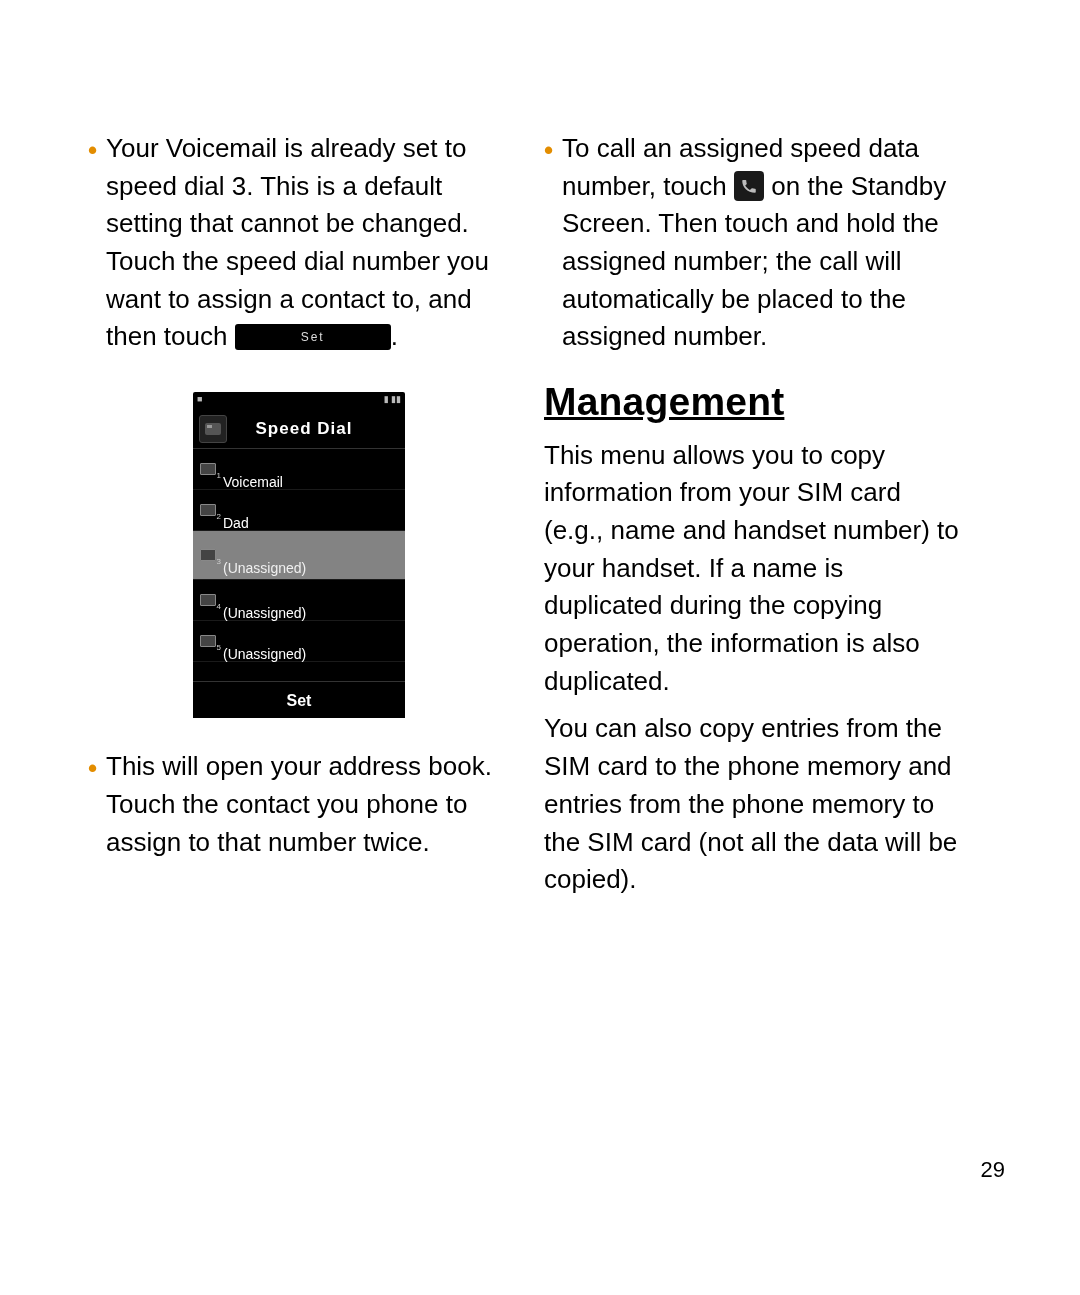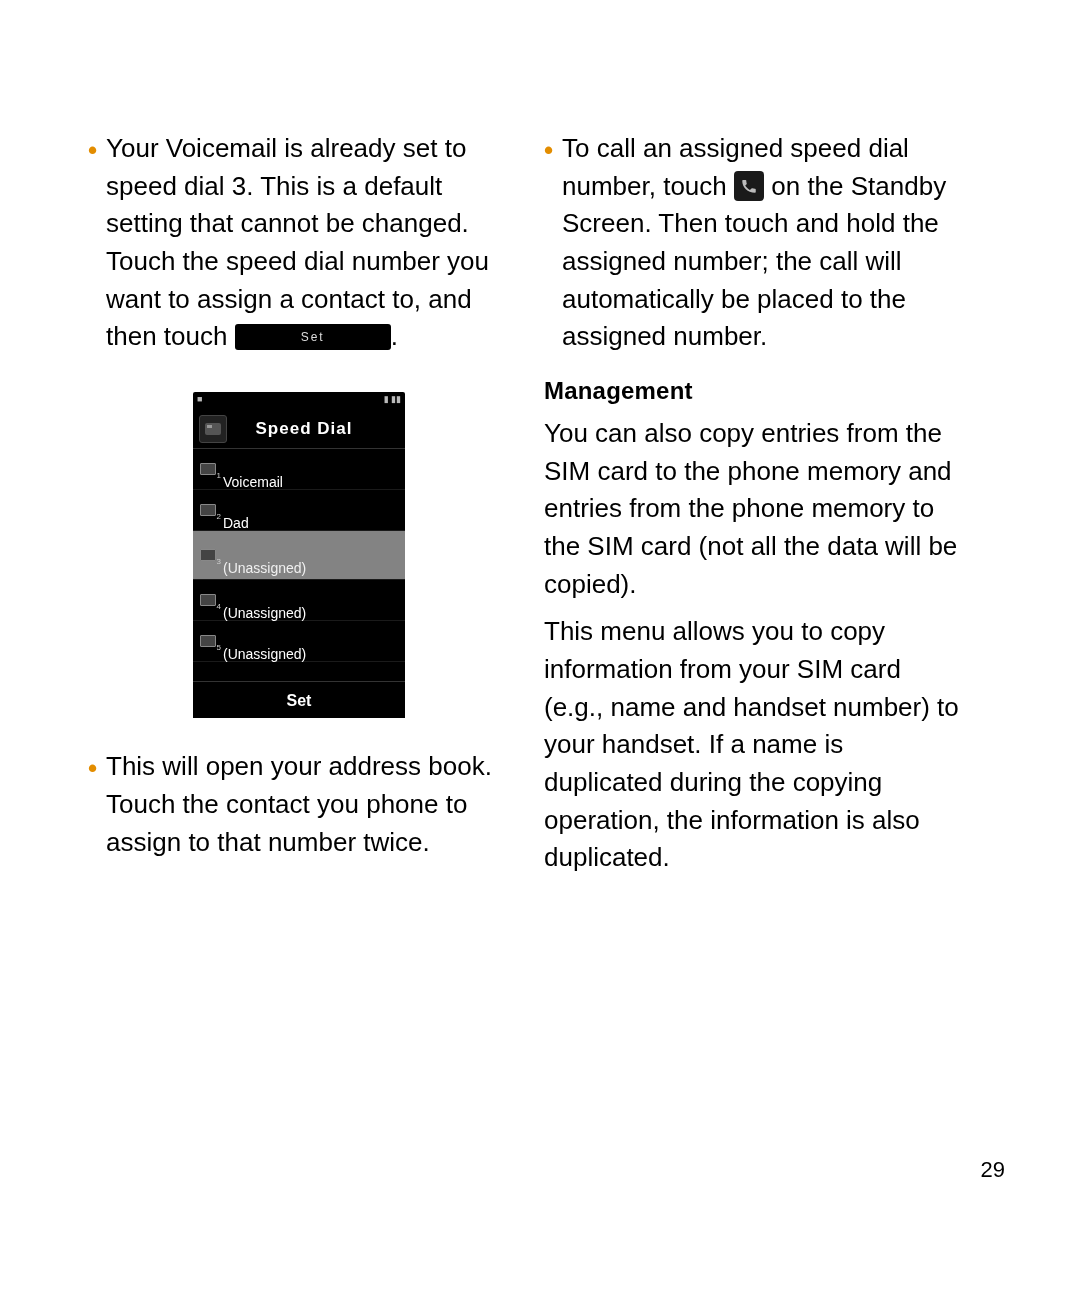--- a/index.html
+++ b/index.html
@@ -33,23 +33,24 @@
     font-weight: bold;
     width: 18px;
     flex: 0 0 18px;
     padding-top: 2px;
   }
   .bullet-text {
     flex: 1;
   }
   h2.section-heading {
     margin: 18px 0 6px 0;
-    font-size: 24px;
+    font-size: 39px;
     font-weight: 700;
     letter-spacing: 0.2px;
+    text-decoration: underline;
   }
   p.para {
     margin: 0 0 10px 0;
   }
   
   .set-btn-inline {
     display: inline-block;
     vertical-align: middle;
     width: 156px;
     height: 26px;
@@ -243,32 +244,32 @@
       <span class="bullet-text">This will open your address book. Touch the contact you phone to assign to that number twice.</span>
     </div>
 
   </div>
 
   <div class="col">
 
     <div class="bullet-row">
       <span class="bullet">•</span>
       <span class="bullet-text">
-        <span>To call an assigned speed dial number, touch </span>
+        <span>To call an assigned speed data number, touch </span>
         <span class="call-icon-inline">
           <svg width="18" height="18" viewBox="0 0 24 24" fill="#bbb">
               <path d="M6.6 10.8c1.4 2.8 3.8 5.2 6.6 6.6l2.2-2.2c.3-.3.7-.4 1-.2 1.1.4 2.3.6 3.6.6.6 0 1 .4 1 1V20c0 .6-.4 1-1 1C10.2 21 3 13.8 3 5c0-.6.4-1 1-1h3.4c.6 0 1 .4 1 1 0 1.3.2 2.5.6 3.6.1.3 0 .7-.2 1l-2.2 2.2z"></path>
             </svg>
         </span>
         <span> on the Standby Screen. Then touch and hold the assigned number; the call will automatically be placed to the assigned number.</span>
       </span>
     </div>
 
     <h2 class="section-heading">Management</h2>
 
+    <p class="para">This menu allows you to copy information from your SIM card (e.g., name and handset number) to your handset. If a name is duplicated during the copying operation, the information is also duplicated.</p>
     <p class="para">You can also copy entries from the SIM card to the phone memory and entries from the phone memory to the SIM card (not all the data will be copied).</p>
-    <p class="para">This menu allows you to copy information from your SIM card (e.g., name and handset number) to your handset. If a name is duplicated during the copying operation, the information is also duplicated.</p>
 
   </div>
 
   <div class="page-number">29</div>
 
 </div>
 
 </body></html>

